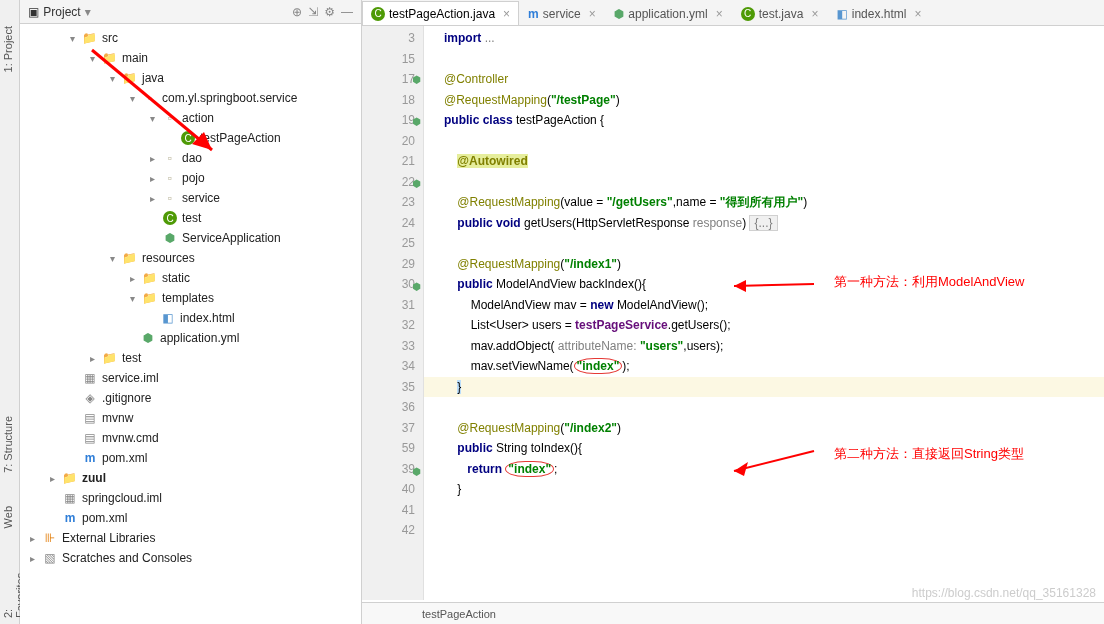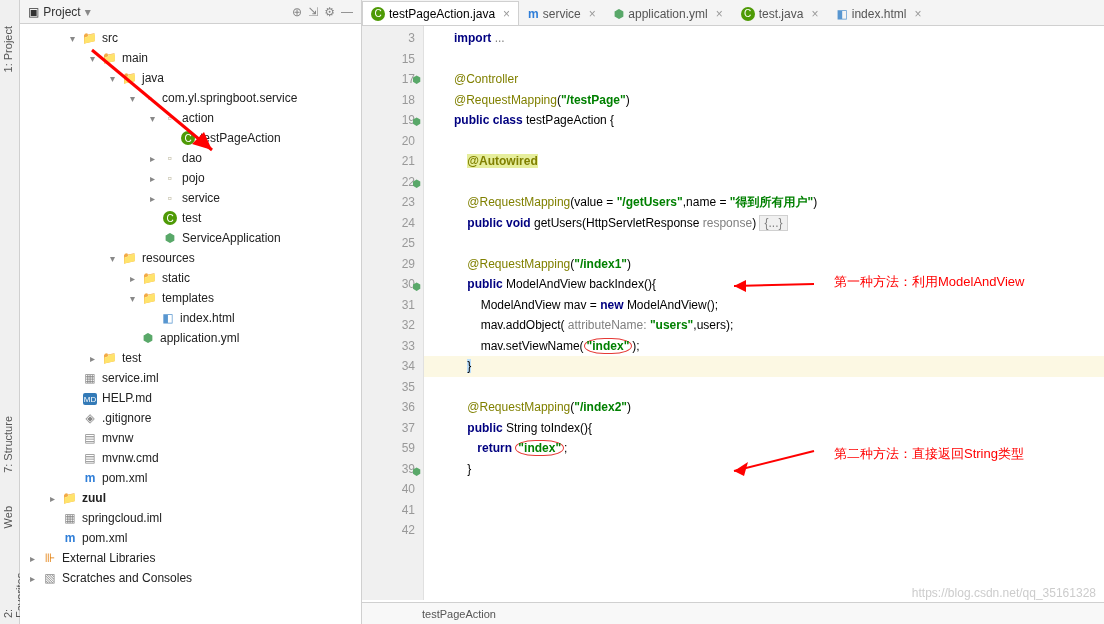--- a/index.html
+++ b/index.html
@@ -33,21 +33,21 @@
 .tabs-bar { height: 26px; background: #f4f4f4; border-bottom: 1px solid #d0d0d0; display: flex; align-items: flex-end; }
 .file-tab { height: 24px; padding: 0 8px; display: flex; align-items: center; gap: 4px; border: 1px solid transparent; border-bottom: none; font-size: 12px; cursor: pointer; color: #555; }
 .file-tab.active { background: #fff; border-color: #d0d0d0; color: #000; }
 .file-tab .close { color: #999; margin-left: 4px; }
 
 .code-area { display: flex; height: 574px; position: relative; }
 .gutter { width: 62px; background: #f0f0f0; border-right: 1px solid #e0e0e0; text-align: right; padding-right: 8px; color: #999; font-family: "Consolas", monospace; font-size: 12px; line-height: 20.5px; padding-top: 2px; position: relative; }
 .gutter .ln { height: 20.5px; }
 .gutter-icon { position:absolute; right:2px; font-size:10px; color:#59a869; }
 .code-body { flex: 1; font-family: "Consolas", monospace; font-size: 13px; line-height: 20.5px; padding-top: 2px; position: relative; }
-.code-line { height: 20.5px; padding-left: 30px; white-space: pre; }
+.code-line { height: 20.5px; padding-left: 20px; white-space: pre; }
 .code-line.hl { background: #fcf8e3; }
 .kw { color: #000080; font-weight: bold; }
 .str { color: #008000; font-weight: bold; }
 .ann { color: #808000; }
 .ann-hl { background: #e6ee9c; color: #808000; font-weight: bold; }
 .field { color: #660e7a; font-weight: bold; }
 .param { color: #808080; }
 .comment { color: #808080; }
 .fold { color: #808080; background:#f0f0f0; padding:0 4px; border:1px solid #d0d0d0; }
 .red-circle { border: 1.5px solid #e53935; border-radius: 50%/60%; padding: 0 2px; }
@@ -157,24 +157,20 @@
         <span class="label">application.yml</span>
       </div>
     <div class="tree-row" style="padding-left:70px">
         <span class="chev">▸</span>
         <span class="icon folder">📁</span>
         <span class="label">test</span>
       </div>
     <div class="tree-row" style="padding-left:62px">
         <span class="icon" style="color:#888">▦</span>
         <span class="label">service.iml</span>
-      </div>
-    <div class="tree-row" style="padding-left:62px">
-        <span class="icon"><span class="file-md">MD</span></span>
-        <span class="label">HELP.md</span>
       </div>
     <div class="tree-row" style="padding-left:62px">
         <span class="icon" style="color:#888">◈</span>
         <span class="label">.gitignore</span>
       </div>
     <div class="tree-row" style="padding-left:62px">
         <span class="icon" style="color:#888">▤</span>
         <span class="label">mvnw</span>
       </div>
     <div class="tree-row" style="padding-left:62px">
@@ -280,20 +276,21 @@
 <div class="code-line"><span class="kw">public class </span><span>testPageAction {</span></div>
 <div class="code-line"></div>
 <div class="code-line">    <span class="ann-hl">@Autowired</span></div>
 <div class="code-line"></div>
 <div class="code-line">    <span class="ann">@RequestMapping</span><span>(value = </span><span class="str">"/getUsers"</span><span>,name = </span><span class="str">"得到所有用户"</span><span>)</span></div>
 <div class="code-line">    <span class="kw">public void </span><span>getUsers(HttpServletResponse </span><span class="param">response</span><span>) </span><span class="fold">{...}</span></div>
 <div class="code-line"></div>
 <div class="code-line">    <span class="ann">@RequestMapping</span><span>(</span><span class="str">"/index1"</span><span>)</span></div>
 <div class="code-line">    <span class="kw">public </span><span>ModelAndView </span><span>backIndex()</span><span>{</span></div>
 <div class="code-line">        <span>ModelAndView </span><span>mav</span><span> = </span><span class="kw">new </span><span>ModelAndView();</span></div>
+<div class="code-line">        <span>List&lt;User&gt; </span><span>users</span><span> = </span><span class="field">testPageService</span><span>.getUsers();</span></div>
 <div class="code-line">        <span>mav</span><span>.addObject( </span><span class="param">attributeName: </span><span class="str">"users"</span><span>,</span><span>users</span><span>);</span></div>
 <div class="code-line">        <span>mav</span><span>.setViewName(</span><span class="str red-circle">"index"</span><span>);</span></div>
 <div class="code-line hl">    <span style="background:#bbdefb;">}</span></div>
 <div class="code-line"></div>
 <div class="code-line">    <span class="ann">@RequestMapping</span><span>(</span><span class="str">"/index2"</span><span>)</span></div>
 <div class="code-line">    <span class="kw">public </span><span>String </span><span>toIndex(){</span></div>
 <div class="code-line">       <span class="kw">return </span><span class="str red-circle">"index"</span><span>;</span></div>
 <div class="code-line">    <span>}</span></div>
 
       <svg class="arrow-red" style="left:300px; top:250px" width="100" height="20">

